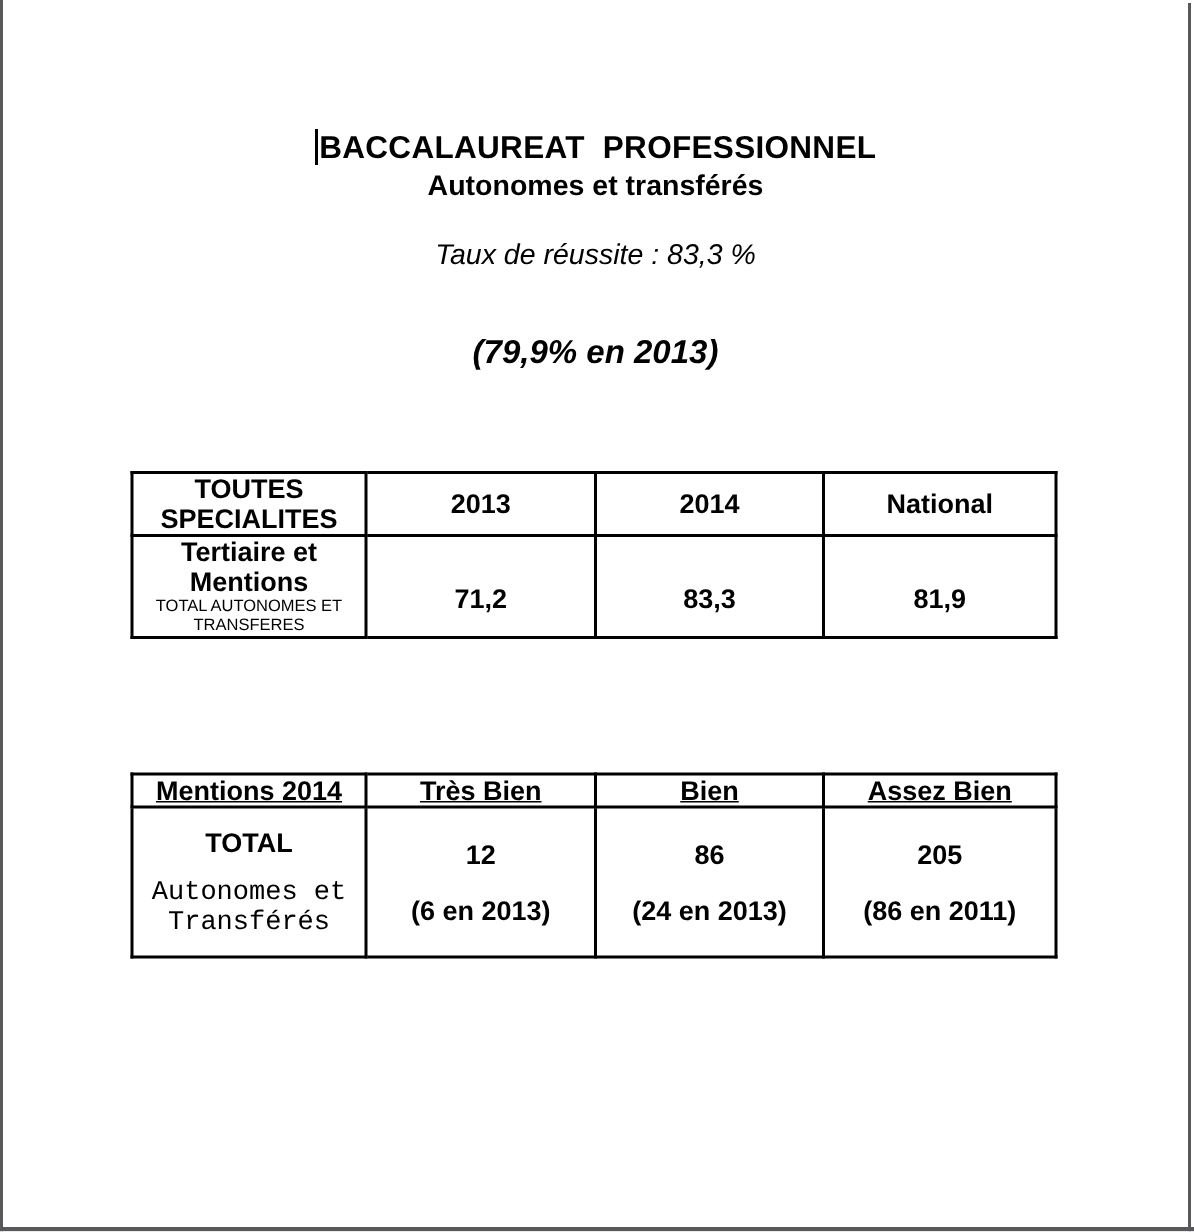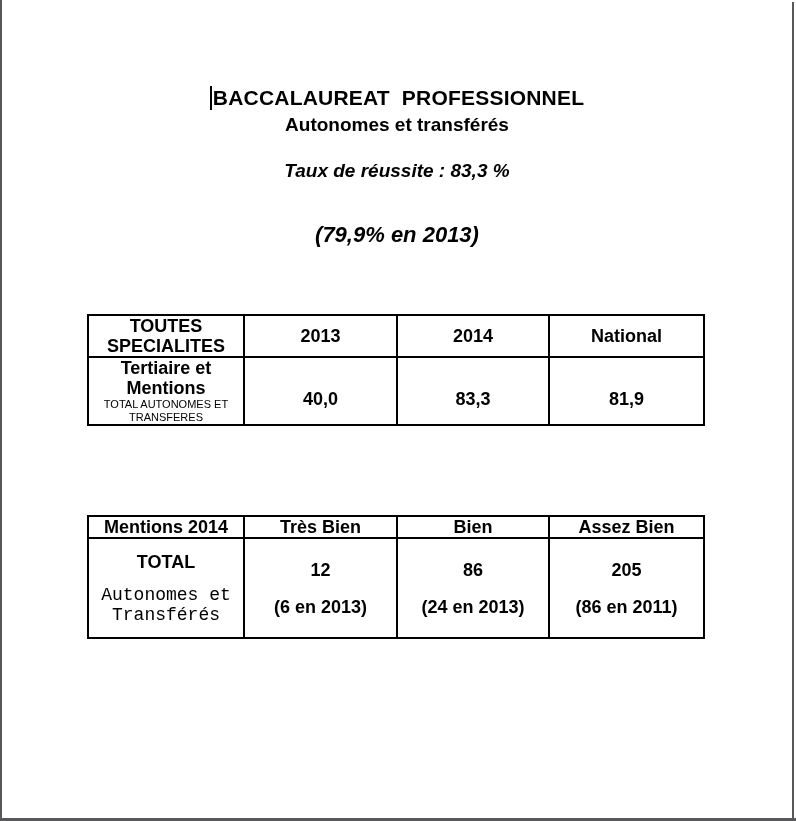--- a/index.html
+++ b/index.html
@@ -36,21 +36,21 @@
     margin-right: 1px;
   }
   .subtitle {
     top: 114px;
     font-size: 19px;
     font-weight: bold;
   }
   .taux {
     top: 160px;
     font-size: 19px;
-    font-weight: bold;
+    font-weight: normal;
     font-style: italic;
   }
   .prev-rate {
     top: 222px;
     font-size: 22px;
     font-weight: bold;
     font-style: italic;
   }
 
   table.doc-table {
@@ -68,21 +68,21 @@
     border: 2px solid #000000;
     padding: 0;
     vertical-align: middle;
     font-weight: bold;
     font-size: 18px;
     line-height: 20px;
     font-family: "Liberation Sans", sans-serif;
   }
   .t1 tr.hdr { height: 40px; }
   .t1 tr.row { height: 66px; }
-  .t2 tr.hdr { height: 19px; }
+  .t2 tr.hdr { height: 19px; text-decoration: underline; }
   .t2 tr.row { height: 100px; }
 
   .small-caps {
     font-size: 11px;
     line-height: 13px;
     font-weight: normal;
   }
   .t1 td.val { padding-top: 16px; }
   .t2 .sub-line { font-weight: normal; font-family: Liberation Mono, monospace; }
   .t2 .label-gap { margin-top: 13px; }
@@ -122,21 +122,21 @@
       <th>2014</th>
       <th>National</th>
     </tr>
     <tr class="row">
       <td>
         <div>Tertiaire et</div>
         <div>Mentions</div>
         <div class="small-caps">TOTAL AUTONOMES ET</div>
         <div class="small-caps">TRANSFERES</div>
       </td>
-      <td class="val">40,0</td>
+      <td class="val">71,2</td>
       <td class="val">83,3</td>
       <td class="val">81,9</td>
     </tr>
   </tbody>
     </table>
 
   <table class="doc-table t2">
     <colgroup>
       <col style="width:156px">
         <col style="width:153px">

